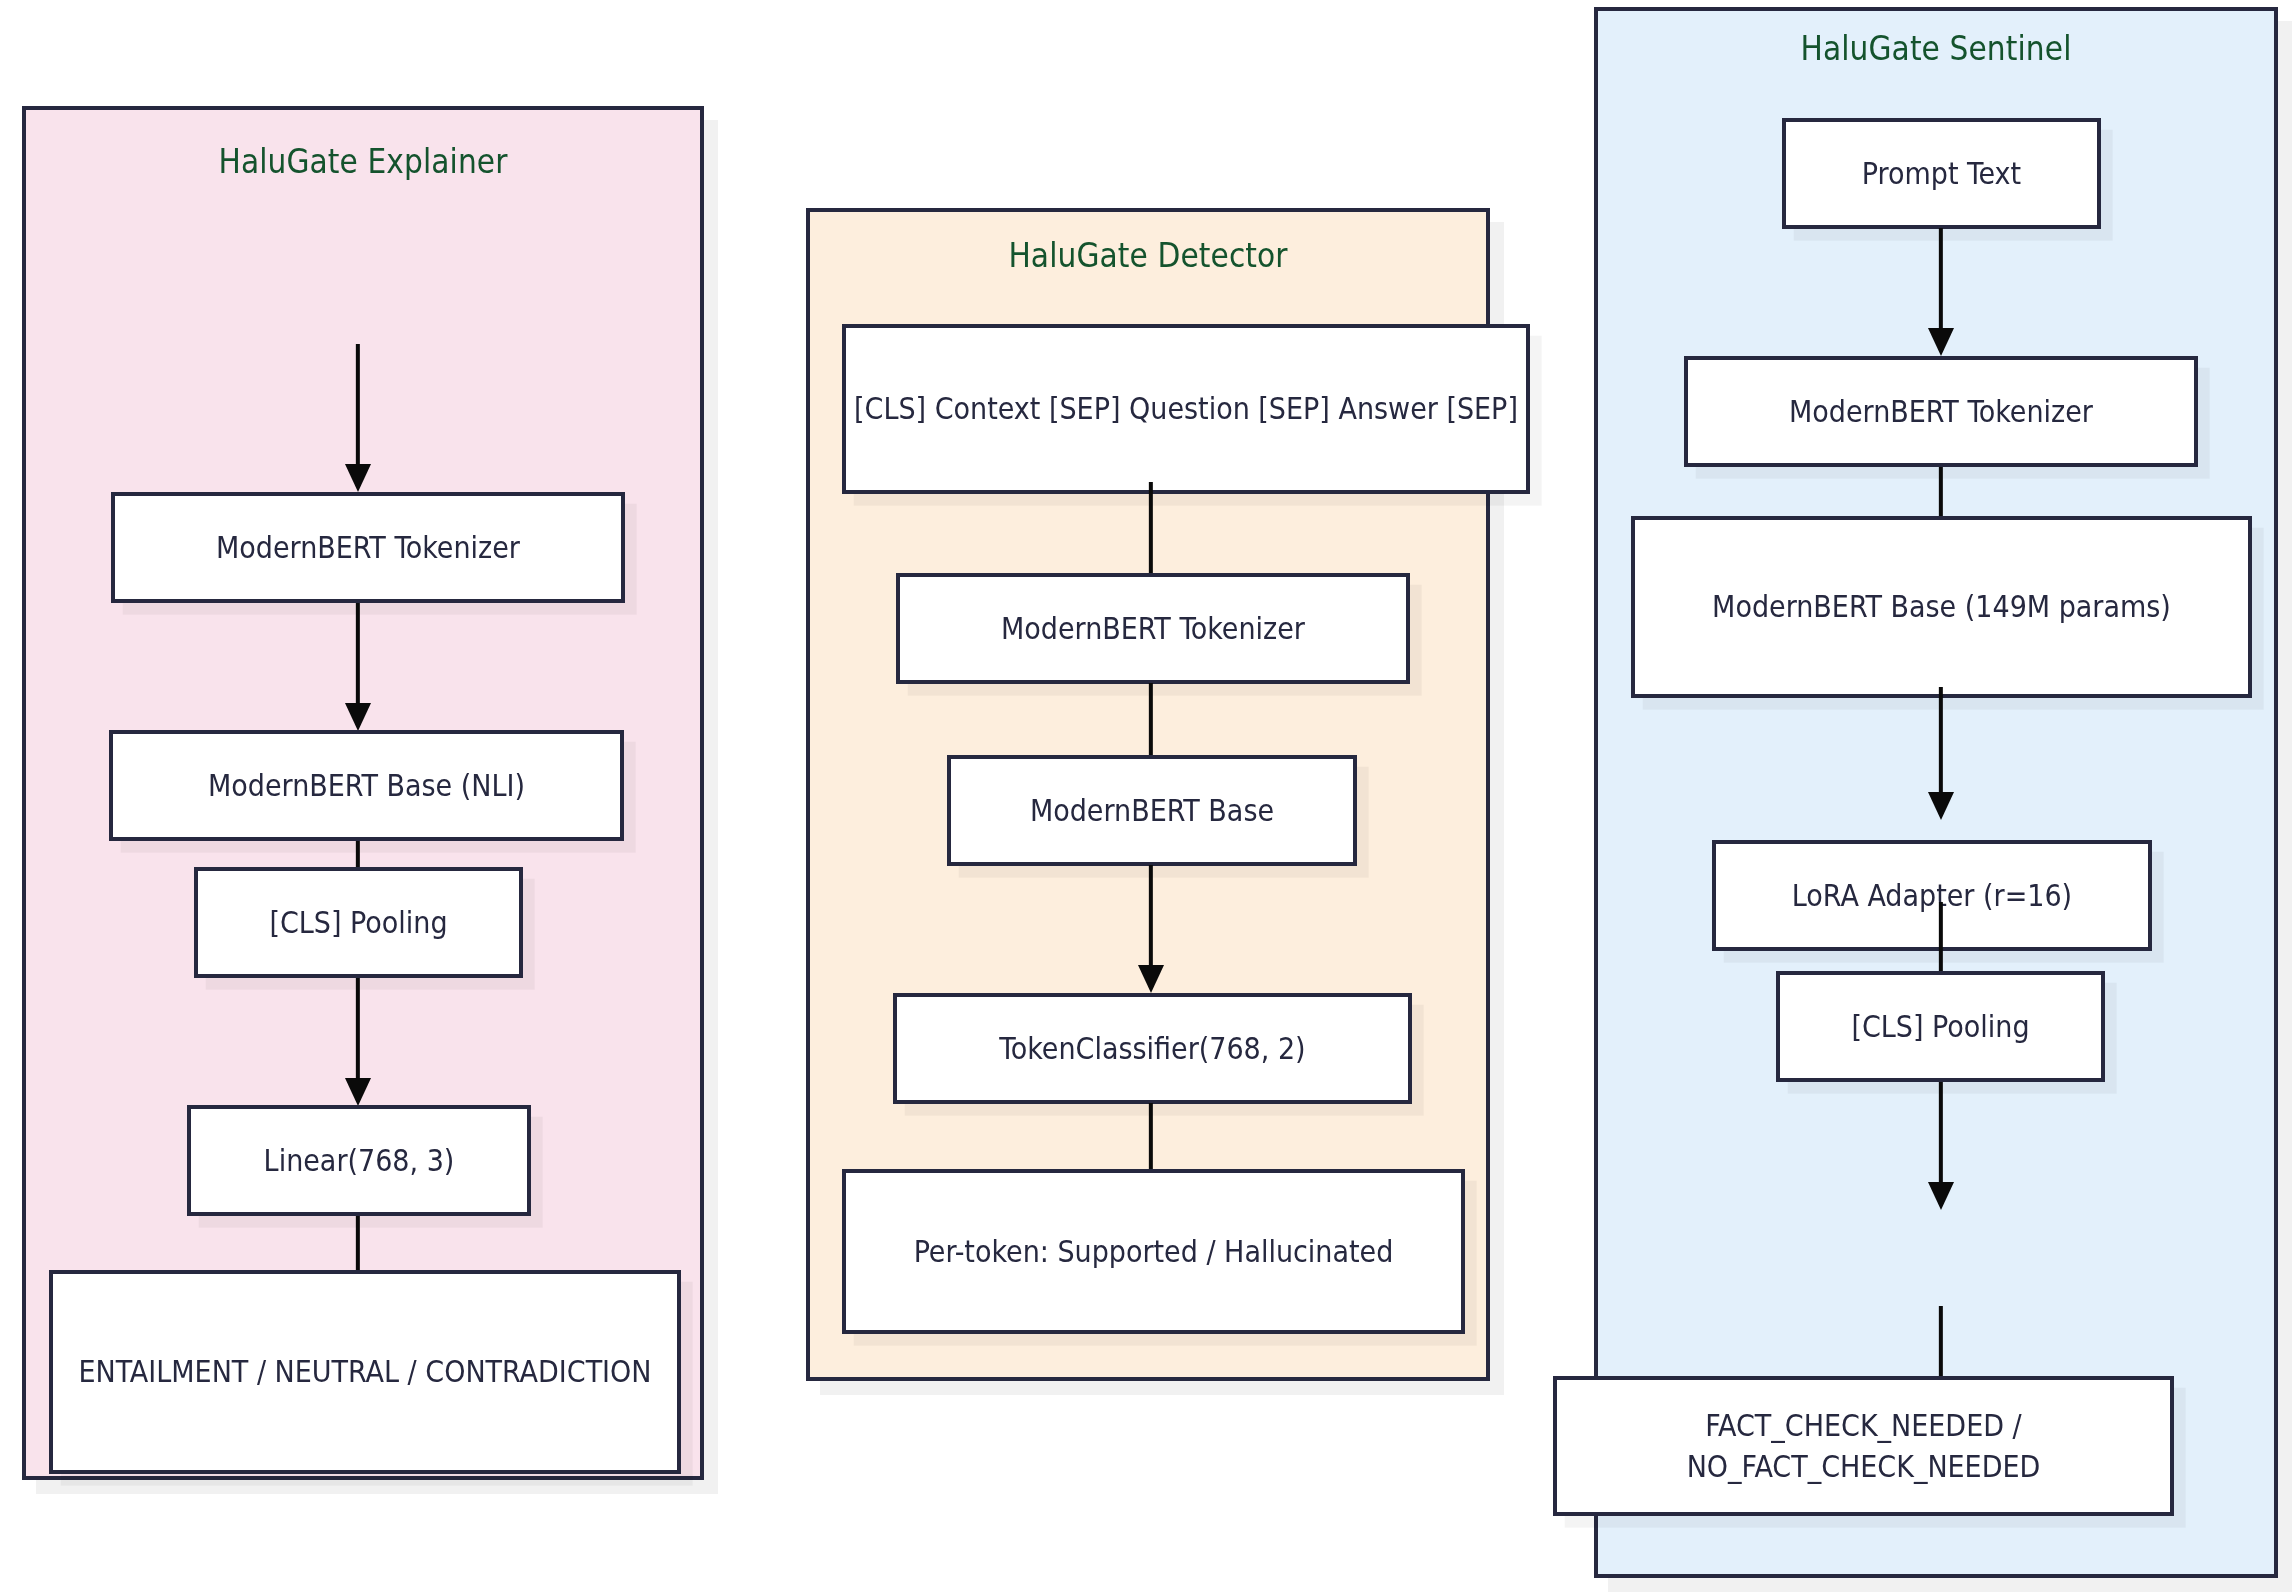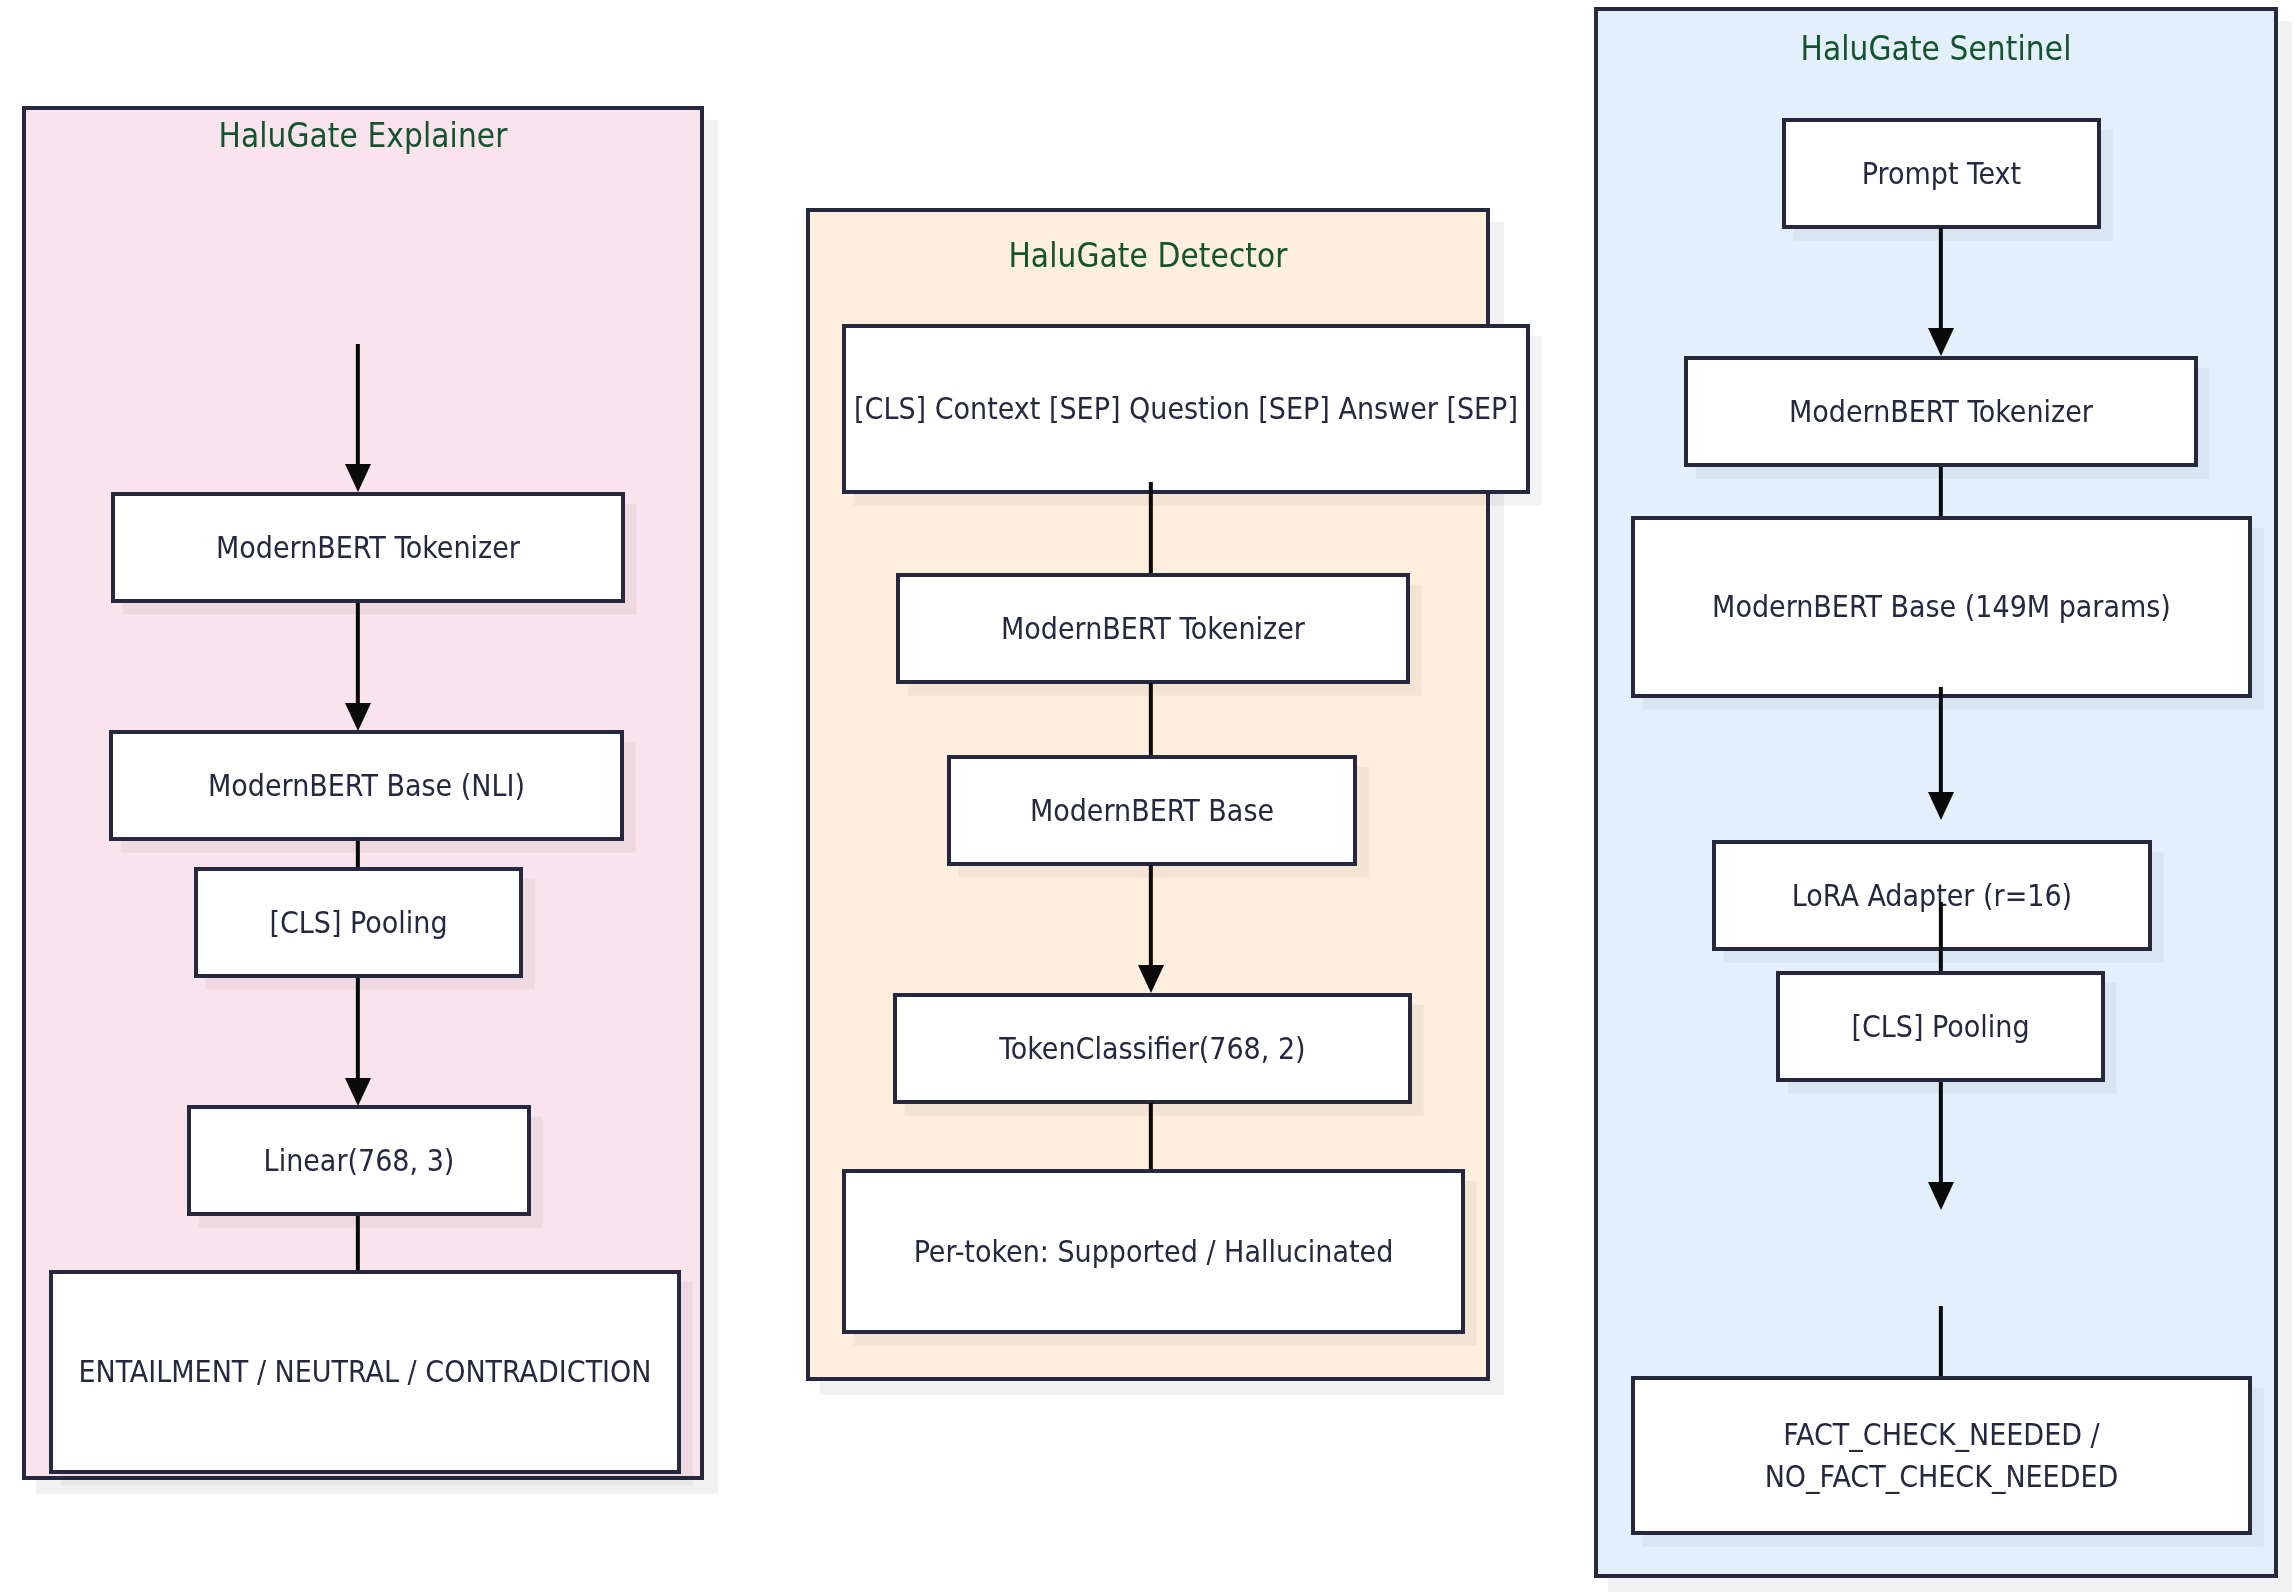--- a/index.html
+++ b/index.html
@@ -41,21 +41,21 @@
     white-space: nowrap;
   }
 
   #sg-explainer {
     left: 22px;
     top: 106px;
     width: 682px;
     height: 1374px;
     background: #f9e3ec;
   }
-  #sg-explainer .subgraph-title { top: 8px; }
+  #sg-explainer .subgraph-title { top: 34px; }
 
   #sg-detector {
     left: 806px;
     top: 208px;
     width: 684px;
     height: 1173px;
     background: #fdeedd;
   }
   #sg-detector .subgraph-title { top: 25.5px; }
 
@@ -242,18 +242,18 @@
   <div class="arrow" style="left:1941px; top:1082px; height:128px;">
     <div class="shaft" style="height:100px;"></div>
     <div class="head" style="top:100px;"></div>
   </div>
 
   <div class="arrow" style="left:1941px; top:1306px; height:128px;">
     <div class="shaft" style="height:100px;"></div>
     <div class="head" style="top:100px;"></div>
   </div>
 
-  <div class="node" style="left:1631px; top:1376px; width:621px; height:159px;">
+  <div class="node" style="left:1553px; top:1376px; width:621px; height:140px;">
     <span class="nlabel">FACT_CHECK_NEEDED / NO_FACT_CHECK_NEEDED</span>
   </div>
 
 </div>
 
 
 </body></html>

